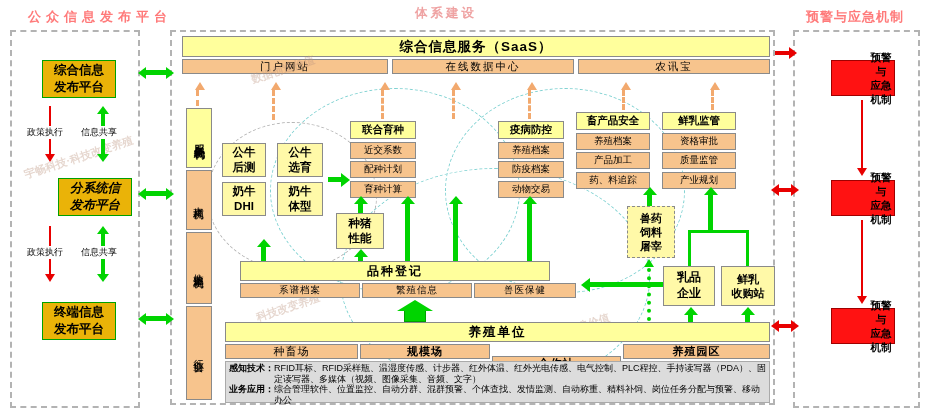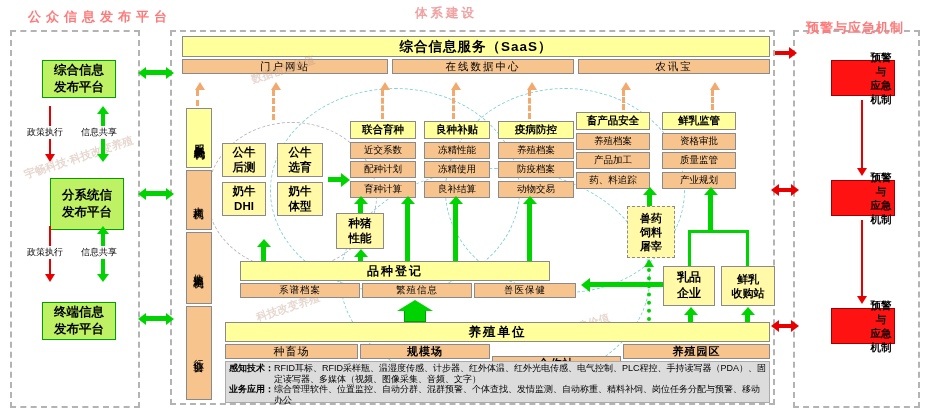--- a/index.html
+++ b/index.html
@@ -2,21 +2,21 @@
 <html><head>
 <meta charset="utf-8">
 <style>
   html,body{margin:0;padding:0;background:#fff;}
   #canvas{position:relative;width:931px;height:417px;background:#fff;overflow:hidden;
           font-family:"Liberation Sans","DejaVu Sans",sans-serif;color:#000;}
   .abs{position:absolute;box-sizing:border-box;}
   .panel{border:2px dashed #b3b3b3;}
   .ptitle{font-weight:bold;color:#ff7a7a;font-size:13px;white-space:nowrap;}
   .box{display:flex;align-items:center;justify-content:center;text-align:center;white-space:pre-line;}
-  .gbox{background:#bef264;border:1px solid #00a000;font-weight:bold;font-size:12.5px;line-height:1.35;}
+  .gbox{background:#eab308;border:1px solid #00a000;font-weight:bold;font-size:12.5px;line-height:1.35;}
   .redbox{background:#ff1212;border:1px solid #a00000;font-weight:bold;font-size:10.5px;line-height:1.35;padding-left:36px;}
   .ybar{background:#ffff9c;border:1px solid #8a8a8a;}
   .ocell{background:#f7c48d;border:1px solid #8a8a8a;}
   .sybox{background:#fff9a8;border:1px solid #8a8a8a;font-weight:bold;font-size:11.5px;line-height:1.3;}
   .dashbox{border-style:dashed;}
   .fg-title{background:#ffff9c;border:1px solid #8a8a8a;font-weight:bold;font-size:10.5px;height:16px;line-height:14px;text-align:center;}
   .fg-cell{background:#f7c48d;border:1px solid #8a8a8a;font-size:9.5px;height:15px;line-height:13px;text-align:center;margin-top:2.5px;}
   .vtext{writing-mode:vertical-rl;text-orientation:upright;display:flex;align-items:center;justify-content:center;font-size:10.5px;letter-spacing:1px;}
   .ellipse{border:1px dashed #80d2d2;border-radius:50%;}
   .gcircle{border:1px dashed #b5b5b5;border-radius:50%;}
@@ -81,21 +81,21 @@
   <div class="abs ellipse" style="left:270px;top:88px;width:250px;height:205px;"></div>
   <div class="abs ellipse" style="left:445px;top:88px;width:240px;height:205px;"></div>
   <div class="abs ellipse" style="left:340px;top:168px;width:310px;height:222px;"></div>
   <div class="abs gcircle" style="left:207px;top:122px;width:170px;height:148px;"></div>
 
   <div class="abs panel" style="left:10px;top:30px;width:130px;height:378px;"></div>
   <div class="abs ptitle" style="left:28px;top:8px;letter-spacing:5px;">公众信息发布平台</div>
 
   <div class="abs box gbox" style="left:42px;top:60px;width:74px;height:38px;">综合信息
 发布平台</div>
-  <div class="abs box gbox" style="left:50px;top:178px;width:74px;height:52px;">分系统信
+  <div class="abs box gbox" style="left:58px;top:178px;width:74px;height:38px;font-style:italic;">分系统信
 发布平台</div>
   <div class="abs box gbox" style="left:42px;top:302px;width:74px;height:38px;">终端信息
 发布平台</div>
 
   <div class="abs ra-v down" style="left:49px;top:106px;height:48px;"></div>
   <div class="abs gda-v" style="left:101px;top:114px;height:40px;"></div>
   <div class="abs alabel" style="left:26px;top:126px;">政策执行</div>
   <div class="abs alabel" style="left:80px;top:126px;">信息共享</div>
 
   <div class="abs ra-v down" style="left:49px;top:226px;height:48px;"></div>
@@ -128,27 +128,21 @@
 DHI</div>
   <div class="abs box sybox" style="left:277px;top:182px;width:46px;height:34px;">奶牛
 体型</div>
 
   <div class="abs" style="left:350px;top:121px;width:66px;z-index:2;">
     <div class="fg-title">联合育种</div>
     <div class="fg-cell">近交系数</div>
     <div class="fg-cell">配种计划</div>
     <div class="fg-cell">育种计算</div>
   </div>
-  <div class="abs" style="left:424px;top:121px;width:66px;z-index:2;">
-    <div class="fg-title">良种补贴</div>
-    <div class="fg-cell">冻精性能</div>
-    <div class="fg-cell">冻精使用</div>
-    <div class="fg-cell">良补结算</div>
-  </div>
-  <div class="abs" style="left:498px;top:121px;width:76px;z-index:2;">
+  <div class="abs" style="left:498px;top:121px;width:66px;z-index:2;">
     <div class="fg-title">疫病防控</div>
     <div class="fg-cell">养殖档案</div>
     <div class="fg-cell">防疫档案</div>
     <div class="fg-cell">动物交易</div>
   </div>
   <div class="abs" style="left:576px;top:112px;width:74px;z-index:2;">
     <div class="fg-title">畜产品安全</div>
     <div class="fg-cell">养殖档案</div>
     <div class="fg-cell">产品加工</div>
     <div class="fg-cell">药、料追踪</div>
@@ -216,21 +210,21 @@
   <div class="abs ga-h left" style="left:590px;top:282px;width:73px;"></div>
   <div class="abs ga-h right" style="left:328px;top:177px;width:13px;"></div>
   <div class="abs blockarrow-head" style="left:397px;top:300px;"></div>
   <div class="abs blockarrow-stem" style="left:404px;top:311px;height:11px;"></div>
 
   <div class="abs ra-h right" style="left:775px;top:51px;width:14px;"></div>
   <div class="abs ra-h double" style="left:779px;top:188px;width:12px;"></div>
   <div class="abs ra-h double" style="left:779px;top:324px;width:12px;"></div>
 
   <div class="abs panel" style="left:793px;top:30px;width:127px;height:378px;"></div>
-  <div class="abs ptitle" style="left:806px;top:19px;letter-spacing:1px;">预警与应急机制</div>
+  <div class="abs ptitle" style="left:806px;top:8px;letter-spacing:1px;">预警与应急机制</div>
   <div class="abs box redbox" style="left:831px;top:60px;width:64px;height:36px;">预警与
 应急机制</div>
   <div class="abs box redbox" style="left:831px;top:180px;width:64px;height:36px;">预警与
 应急机制</div>
   <div class="abs box redbox" style="left:831px;top:308px;width:64px;height:36px;">预警与
 应急机制</div>
   <div class="abs ra-v down" style="left:861px;top:100px;height:68px;"></div>
   <div class="abs ra-v down" style="left:861px;top:220px;height:76px;"></div>
 
 </div>

